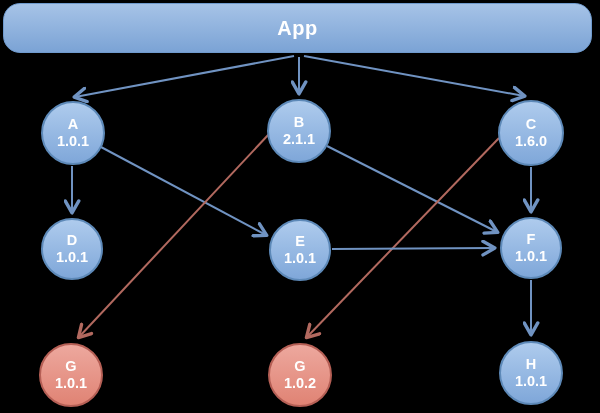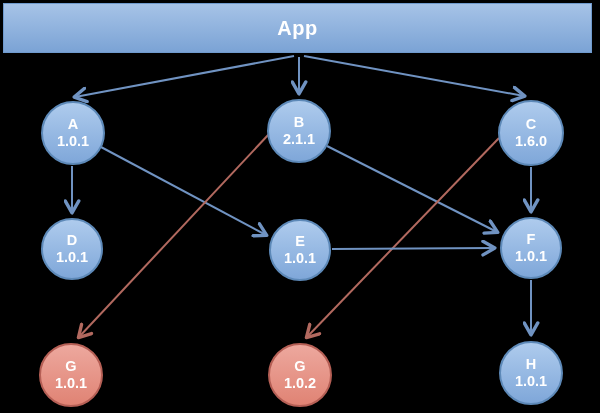--- a/index.html
+++ b/index.html
@@ -18,21 +18,21 @@
   #edge-layer {
     position: absolute;
     left: 0; top: 0;
     width: 600px; height: 413px;
     z-index: 1;
     pointer-events: none;
   }
   .banner {
     position: absolute;
     z-index: 2;
-    border-radius: 0;
+    border-radius: 17px;
     display: flex;
     align-items: center;
     justify-content: center;
     box-sizing: border-box;
   }
   .banner .banner-label {
     color: #ffffff;
     font-size: 20px;
     font-weight: 600;
     letter-spacing: 0.5px;

